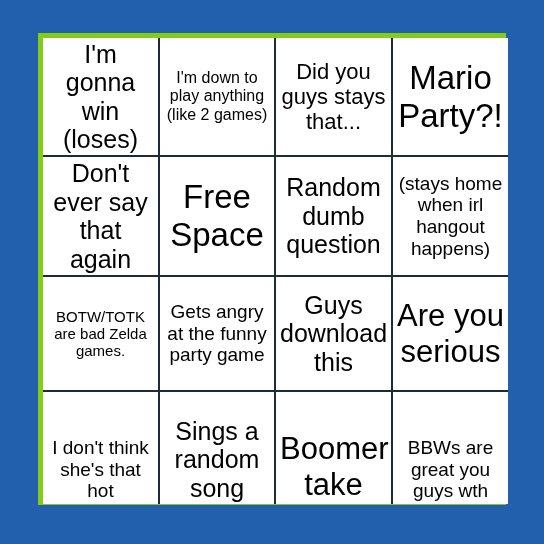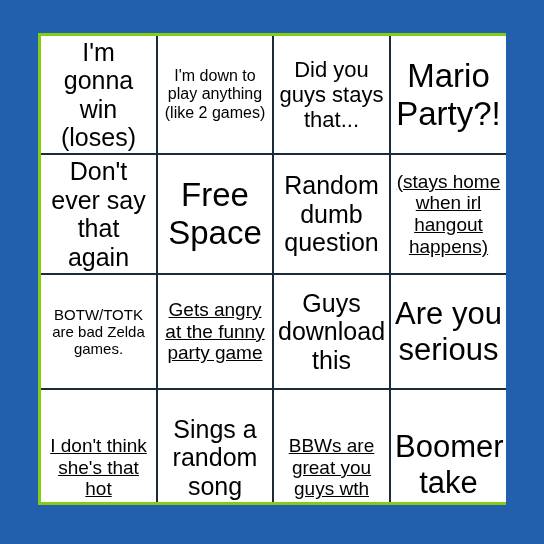--- a/index.html
+++ b/index.html
@@ -14,21 +14,21 @@
     overflow: hidden;
   }
 
   #bingo-card {
     position: absolute;
     left: 38px;
     top: 33px;
     width: 468px;
     height: 472px;
     box-sizing: border-box;
-    border: 3px solid #84cc16;
+    border: 5px solid #84cc16;
     background: #ffffff;
     display: grid;
     grid-template-columns: 117px 116px 117px 115px;
     grid-template-rows: 119px 120px 115px 112px;
   }
 
   .bingo-cell {
     box-sizing: border-box;
     border-right: 2px solid #1c2b3a;
     border-bottom: 2px solid #1c2b3a;
@@ -49,21 +49,21 @@
     display: block;
     width: 100%;
     white-space: pre-line;
   }
 
   
   .fs-xxl  { font-size: 33px; }
   .fs-xl   { font-size: 31px; }
   .fs-l    { font-size: 25px; }
   .fs-m    { font-size: 22px; }
-  .fs-s    { font-size: 19px; text-decoration: underline; }
+  .fs-s    { font-size: 19px; }
   .fs-xs   { font-size: 16px; }
   .fs-xxs  { font-size: 15px; }
 </style>
 </head>
 <body>
 
 <div id="bingo-card">
     <div class="bingo-cell">
       <span class="cell-text fs-l">I'm gonna win (loses)</span>
     </div>
@@ -100,18 +100,18 @@
     <div class="bingo-cell">
       <span class="cell-text fs-xl">Are you serious</span>
     </div>
     <div class="bingo-cell">
       <span class="cell-text fs-s">I don't think she's that hot</span>
     </div>
     <div class="bingo-cell">
       <span class="cell-text fs-l">Sings a random song</span>
     </div>
     <div class="bingo-cell">
-      <span class="cell-text fs-s">BBWs are great you guys wth</span>
+      <span class="cell-text fs-xl">Boomer take</span>
     </div>
     <div class="bingo-cell">
-      <span class="cell-text fs-xl">Boomer take</span>
+      <span class="cell-text fs-s">BBWs are great you guys wth</span>
     </div>
   </div>
 
 </body></html>

